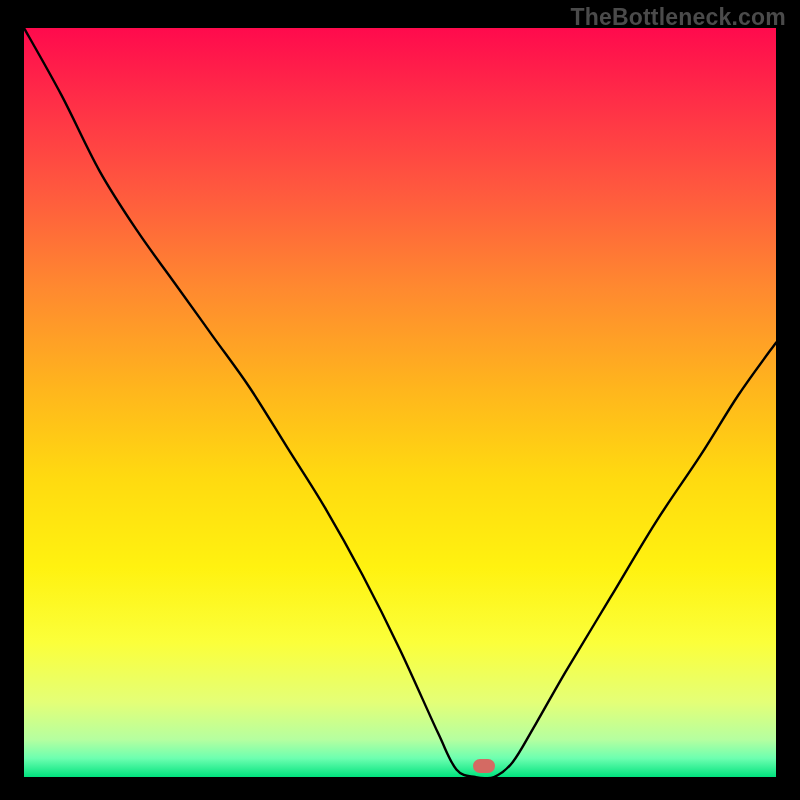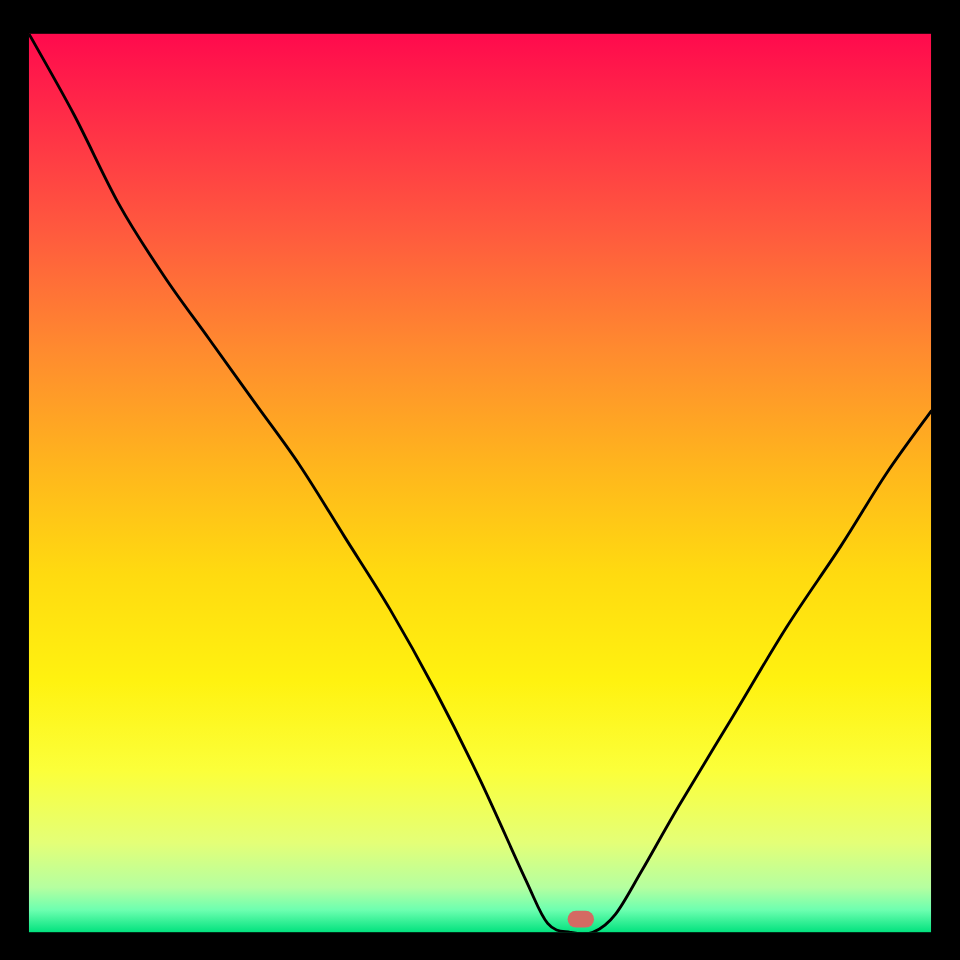--- a/index.html
+++ b/index.html
@@ -60,20 +60,21 @@
   .marker {
     position: absolute;
     border-radius: 7px;
     
   }
 </style>
 </head>
 <body>
 
 <div class="frame">
+  <div class="watermark">TheBottleneck.com</div>
 
   <div class="plot">
     <div class="gradient" style="background: linear-gradient(rgb(255, 10, 77) 0%, rgb(255, 47, 71) 10%, rgb(255, 90, 62) 22%, rgb(255, 138, 47) 35%, rgb(255, 181, 29) 48%, rgb(255, 218, 16) 60%, rgb(255, 242, 16) 72%, rgb(251, 255, 58) 82%, rgb(228, 255, 119) 90%, rgb(181, 255, 160) 95%, rgb(109, 255, 176) 97.5%, rgb(1, 226, 126) 100%);"></div>
 
     <svg class="curve" viewBox="0 0 752 749" preserveAspectRatio="none">
       <path d="M 0.0 0.0 C 6.3 11.2, 25.1 43.7, 37.6 67.4 C 50.1 91.1, 62.7 119.8, 75.2 142.3 C 87.7 164.8, 100.3 183.5, 112.8 202.2 C 125.3 221.0, 137.9 237.2, 150.4 254.7 C 162.9 272.1, 175.5 289.6, 188.0 307.1 C 200.5 324.6, 213.1 340.8, 225.6 359.5 C 238.1 378.2, 250.7 399.5, 263.2 419.4 C 275.7 439.4, 288.3 458.1, 300.8 479.4 C 313.3 500.6, 325.9 523.1, 338.4 546.8 C 350.9 570.5, 363.5 595.5, 376.0 621.7 C 388.5 647.9, 404.2 684.1, 413.6 704.1 C 423.0 724.0, 426.1 734.0, 432.4 741.5 C 438.7 749.0, 444.9 747.8, 451.2 749.0 C 457.5 750.2, 463.7 751.5, 470.0 749.0 C 476.3 746.5, 481.9 742.8, 488.8 734.0 C 495.7 725.3, 502.6 711.5, 511.4 696.6 C 520.1 681.6, 528.9 665.4, 541.4 644.1 C 554.0 622.9, 571.5 594.2, 586.6 569.2 C 601.6 544.3, 616.6 518.1, 631.7 494.3 C 646.7 470.6, 663.0 448.2, 676.8 426.9 C 690.6 405.7, 701.9 385.7, 714.4 367.0 C 726.9 348.3, 745.7 323.3, 752.0 314.6"></path>
     </svg>
 
     <div class="marker" style="width: 22px; height: 14px; background: rgb(212, 106, 99); left: 449.224px; top: 730.765px;"></div>
   </div>

